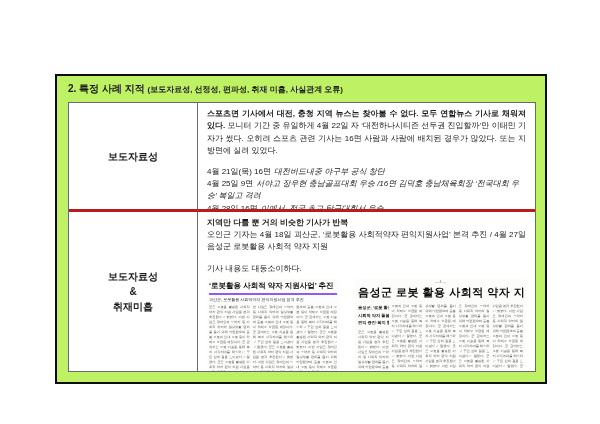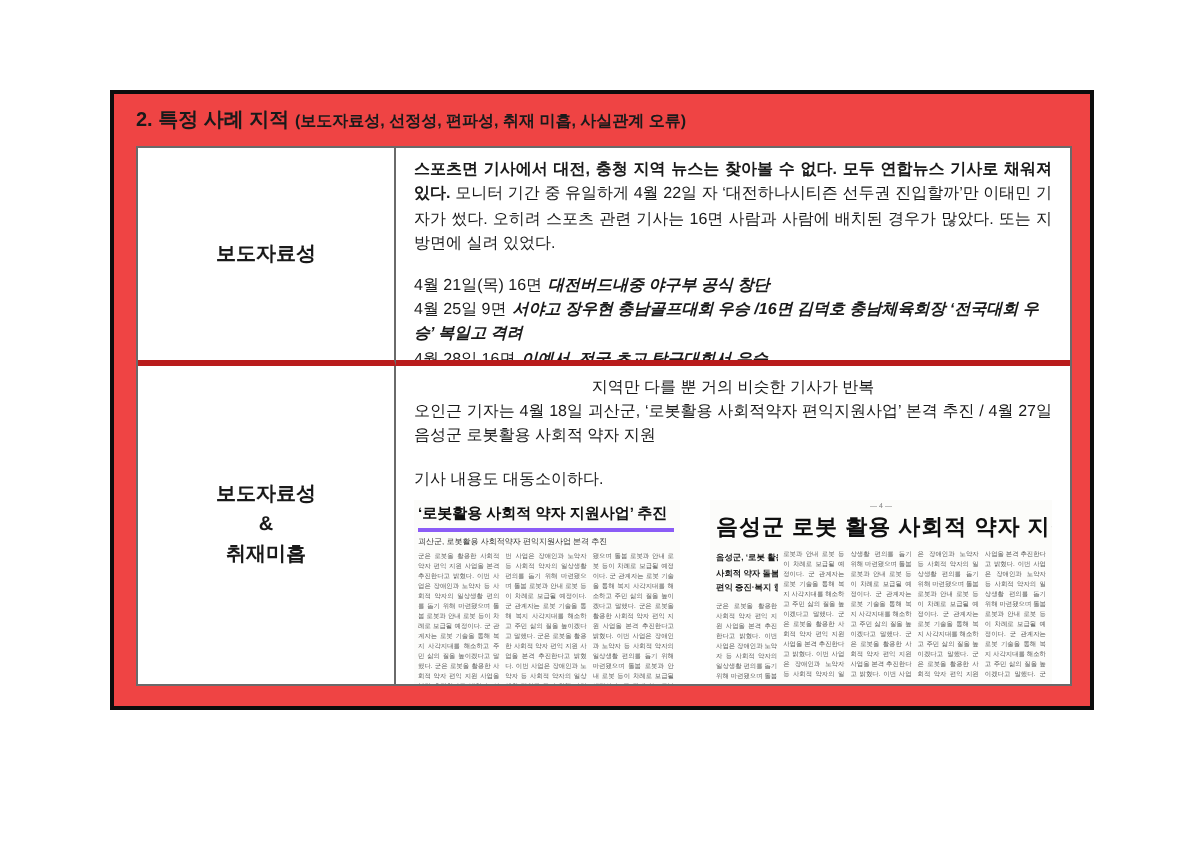--- a/index.html
+++ b/index.html
@@ -1,43 +1,43 @@
 <!DOCTYPE html>
 <html><head>
 <meta charset="utf-8">
 <style>
   html,body{margin:0;padding:0;}
   body{
     width:600px;height:424px;background:#ffffff;position:relative;
     font-family:"Liberation Sans","DejaVu Sans",sans-serif;color:#1a1a1a;
   }
   .page{
-    position:absolute;left:55px;top:45px;width:492px;height:310px;
-    border:2px solid #0d0d0d;background:#ef4444;box-sizing:border-box;
+    position:absolute;left:55px;top:74px;width:492px;height:310px;
+    border:2px solid #0d0d0d;background:#bef264;box-sizing:border-box;
   }
   .doc-title{position:absolute;left:11px;top:6px;font-size:10px;font-weight:bold;white-space:nowrap;}
   .doc-title .paren{font-size:8px;font-weight:bold;}
   .tbl{
     position:absolute;left:11px;top:26px;width:468px;height:270px;
     border:1px solid #6a6a6a;box-sizing:border-box;background:#fff;
     display:grid;grid-template-columns:129px 1fr;grid-template-rows:109px auto;
   }
   .cell{box-sizing:border-box;overflow:hidden;}
   .label-cell{
     border-right:1px solid #6a6a6a;display:flex;flex-direction:column;
     align-items:center;justify-content:center;font-weight:bold;font-size:10px;
     line-height:1.5;text-align:center;
   }
   .row1{border-bottom:3px solid #b91c1c;}
   .content-cell{padding:5px 9px 3px 9px;font-size:8px;}
   .para{margin:0 0 8px 0;line-height:1.55;text-align:justify;}
   .b{font-weight:bold;}
   .item{line-height:1.55;}
-  .item-title{font-style:italic;margin-left:3px;font-weight:bold;}
-  .heading{font-weight:normal;line-height:1.5;text-align:center;}
+  .item-title{font-style:italic;margin-left:3px;}
+  .heading{font-weight:bold;line-height:1.5;}
   .detail{line-height:1.5;text-align:justify;margin:0 0 10px 0;}
   .note{margin:0 0 5px 0;line-height:1.4;}
   .clips{display:flex;gap:3px;height:97px;}
   .clip{box-sizing:border-box;background:#fcfcfa;overflow:hidden;}
   .clip-left{width:133px;padding:2px 3px 2px 2px;}
   .clip-right{flex:1;padding:0 3px 2px 3px;margin-left:12px;}
   .clip-left .hl{
     font-size:7.5px;font-weight:bold;white-space:nowrap;color:#111;
     border-bottom:2px solid #8b5cf6;padding-bottom:2px;margin-bottom:2px;
   }

